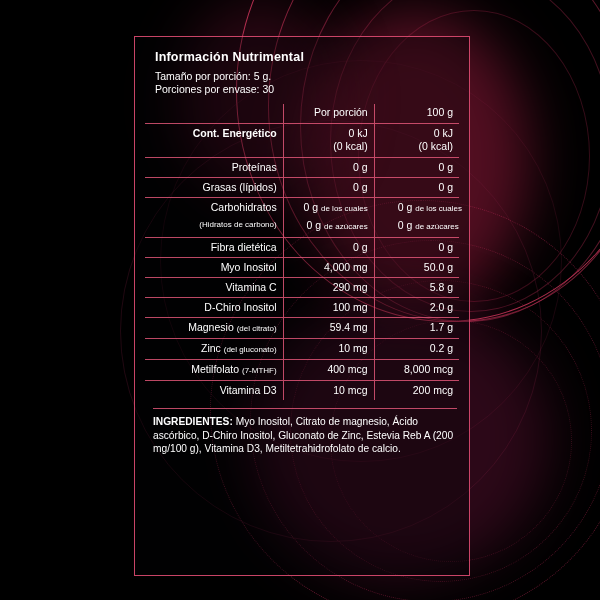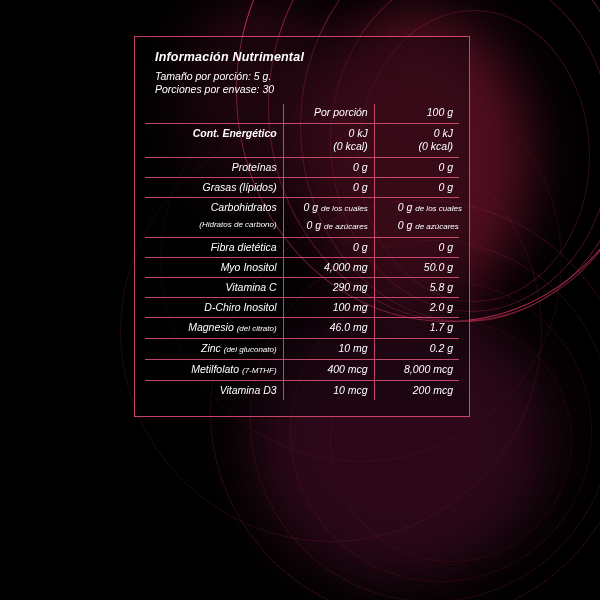--- a/index.html
+++ b/index.html
@@ -33,26 +33,25 @@
     border-radius: 50%;
     filter: blur(28px);
   }
 
   
   #panel {
     position: absolute;
     left: 134px;
     top: 36px;
     width: 336px;
-    height: 381px;
+    height: 540px;
     border: 1px solid rgba(235, 80, 120, 0.85);
     box-sizing: border-box;
     padding: 10px 10px 0 10px;
     background: rgba(4, 2, 6, 0.35);
-    font-style: italic;
   }
 
   .title {
     font-size: 12.5px;
     font-weight: bold;
     letter-spacing: 0.2px;
     margin: 3px 0 6px 10px;
   }
   .subline {
     font-size: 10.5px;
@@ -201,21 +200,21 @@
       </tr>
 
       <tr>
         <td class="col-label">D-Chiro Inositol</td>
         <td class="col-a">100 mg</td>
         <td class="col-b">2.0 g</td>
       </tr>
 
       <tr>
         <td class="col-label"><span>Magnesio</span> <span class="small">(del citrato)</span></td>
-        <td class="col-a">46.0 mg</td>
+        <td class="col-a">59.4 mg</td>
         <td class="col-b">1.7 g</td>
       </tr>
 
       <tr>
         <td class="col-label"><span>Zinc</span> <span class="small">(del gluconato)</span></td>
         <td class="col-a">10 mg</td>
         <td class="col-b">0.2 g</td>
       </tr>
 
       <tr>
@@ -225,14 +224,17 @@
       </tr>
 
       <tr>
         <td class="col-label">Vitamina D3</td>
         <td class="col-a">10 mcg</td>
         <td class="col-b">200 mcg</td>
       </tr>
     </tbody>
   </table>
 
+  <div class="ingredients">
+    <span class="lead">INGREDIENTES:</span><span> Myo Inositol, Citrato de magnesio, Ácido ascórbico, D-Chiro Inositol, Gluconato de Zinc, Estevia Reb A (200 mg/100 g), Vitamina D3, Metiltetrahidrofolato de calcio.</span>
+  </div>
 
 </div>
 
 </body></html>

